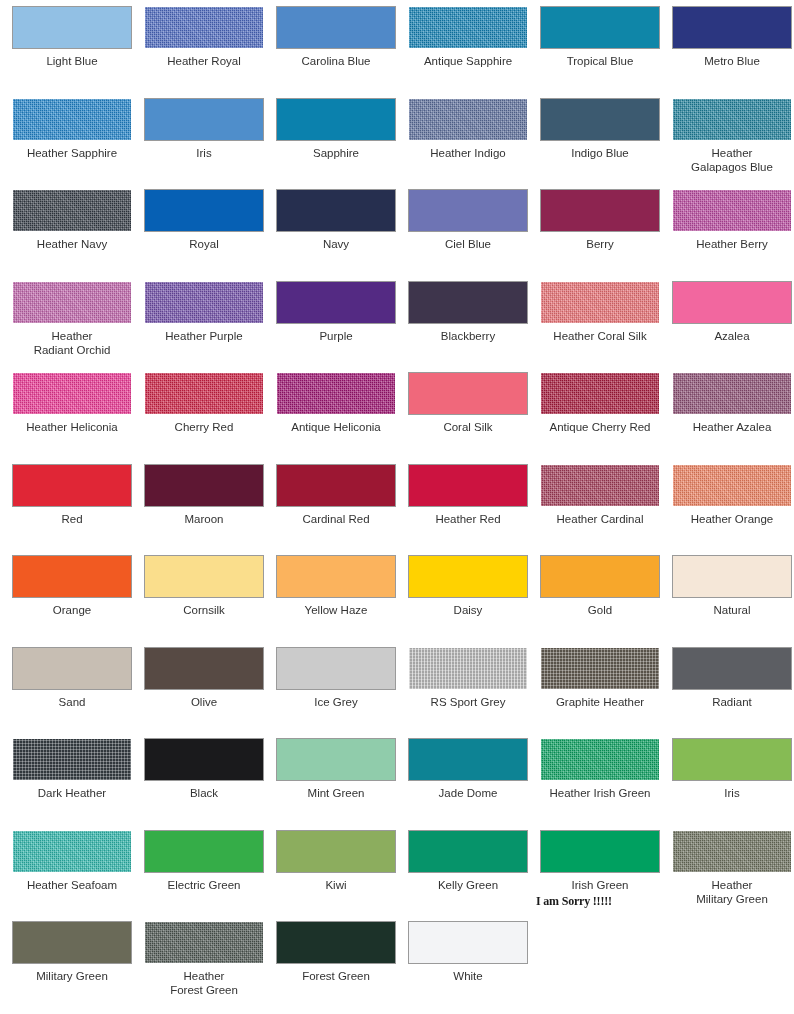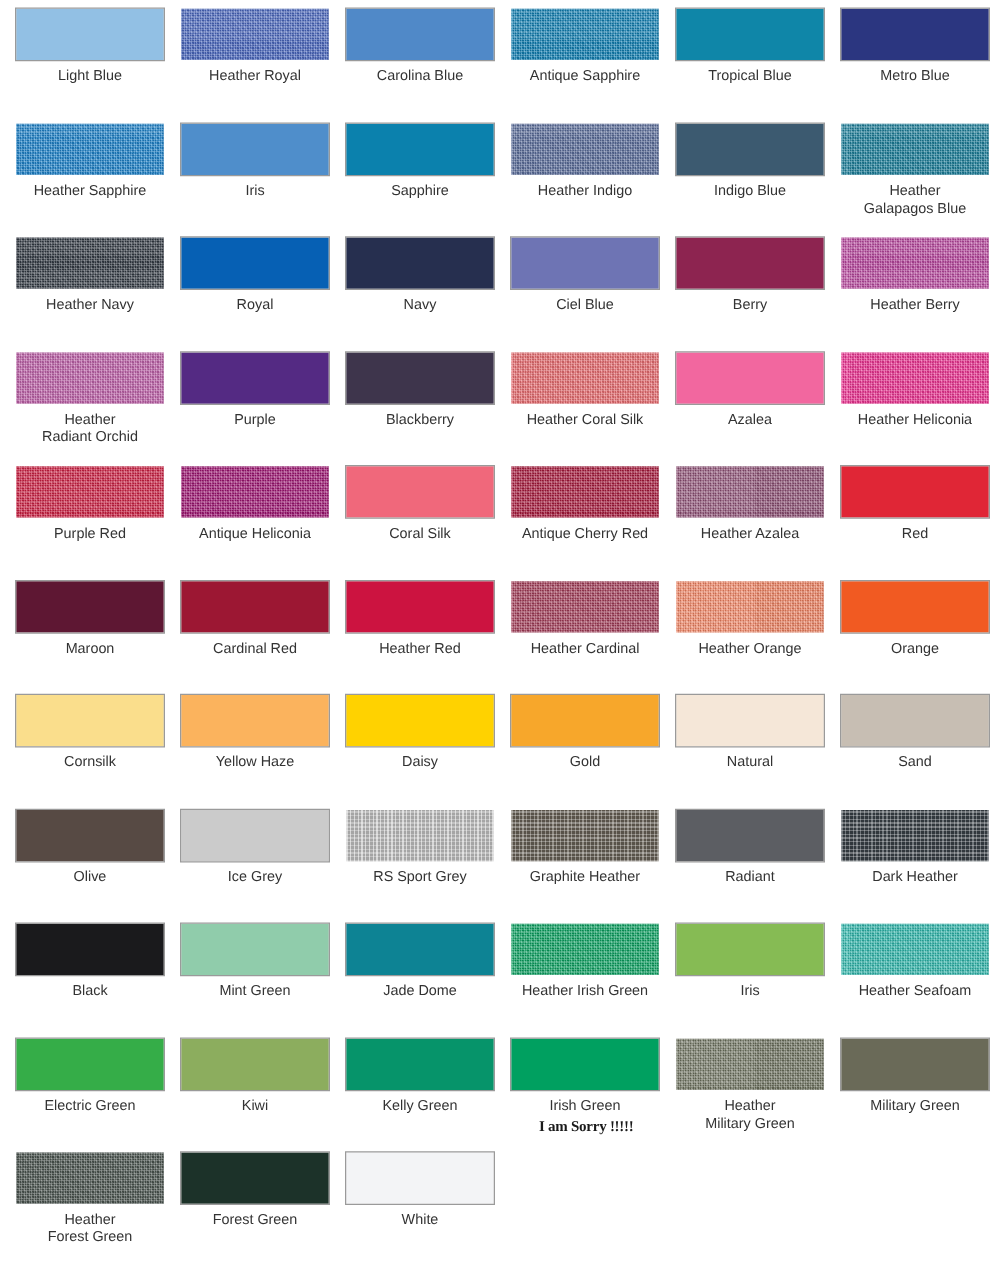--- a/index.html
+++ b/index.html
@@ -81,21 +81,21 @@
     color: #333333;
     display: block;
     white-space: pre-line;
   }
   .note {
     font-family: "Liberation Serif", serif;
     font-size: 12px;
     font-weight: bold;
     color: #1a1a1a;
     display: block;
-    text-align: center;
+    text-align: left;
     padding-left: 2px;
     margin-top: 2px;
     letter-spacing: -0.2px;
   }
 </style>
 </head>
 <body>
 
 <div id="swatch-grid">
     <div class="cell">
@@ -208,20 +208,26 @@
       </div>
     </div>
     <div class="cell">
       <div class="swatch heather" style="background-color: rgb(192, 99, 171);"></div>
       <div class="label-wrap">
         <span class="label">Heather
 Radiant Orchid</span>
       </div>
     </div>
     <div class="cell">
+      <div class="swatch heather" style="background-color: rgb(110, 75, 168);"></div>
+      <div class="label-wrap">
+        <span class="label">Heather Purple</span>
+      </div>
+    </div>
+    <div class="cell">
       <div class="swatch bordered" style="background-color: rgb(84, 42, 131);"></div>
       <div class="label-wrap">
         <span class="label">Purple</span>
       </div>
     </div>
     <div class="cell">
       <div class="swatch bordered" style="background-color: rgb(62, 53, 76);"></div>
       <div class="label-wrap">
         <span class="label">Blackberry</span>
       </div>
@@ -240,21 +246,21 @@
     </div>
     <div class="cell">
       <div class="swatch heather" style="background-color: rgb(238, 52, 147);"></div>
       <div class="label-wrap">
         <span class="label">Heather Heliconia</span>
       </div>
     </div>
     <div class="cell">
       <div class="swatch heather" style="background-color: rgb(207, 31, 66);"></div>
       <div class="label-wrap">
-        <span class="label">Purple Red</span>
+        <span class="label">Cherry Red</span>
       </div>
     </div>
     <div class="cell">
       <div class="swatch heather" style="background-color: rgb(158, 18, 113);"></div>
       <div class="label-wrap">
         <span class="label">Antique Heliconia</span>
       </div>
     </div>
     <div class="cell">
       <div class="swatch bordered" style="background-color: rgb(240, 104, 123);"></div>

